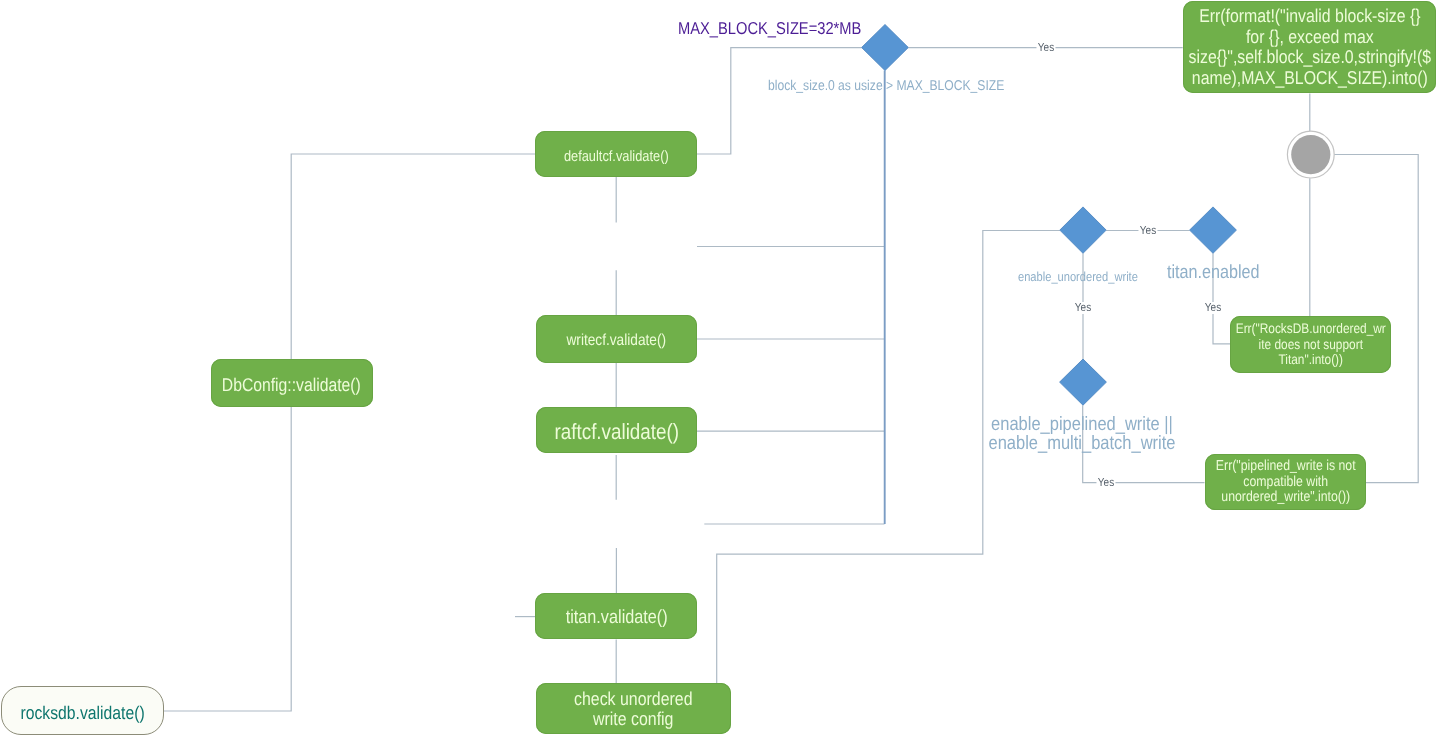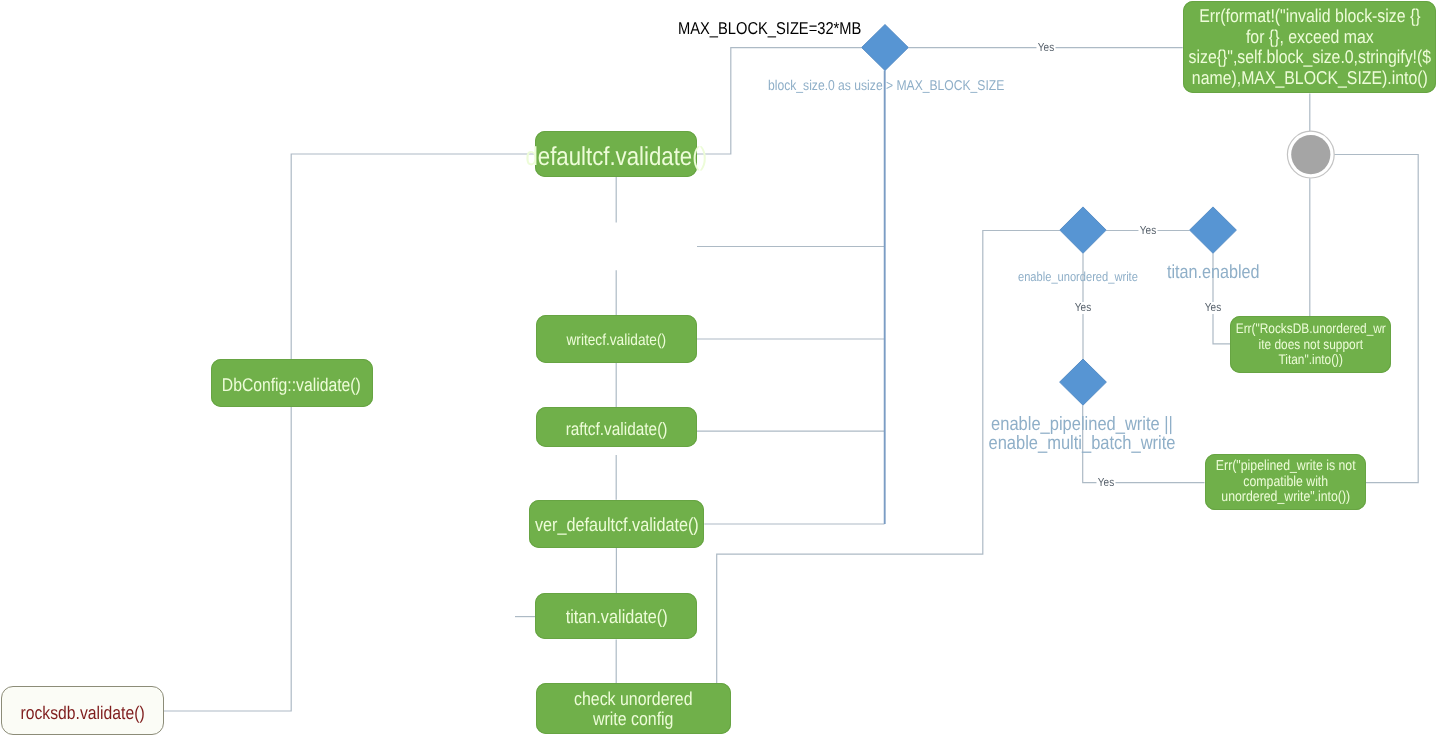--- a/index.html
+++ b/index.html
@@ -7,28 +7,28 @@
   body{width:1440px;height:738px;overflow:hidden;
        font-family:"Liberation Sans",sans-serif;
        -webkit-font-smoothing:antialiased;text-rendering:geometricPrecision;}
   #canvas{position:relative;width:1440px;height:738px;background:#fff;}
   #wires{position:absolute;left:0;top:0;width:1440px;height:738px;}
   .nd{position:absolute;box-sizing:border-box;display:flex;align-items:center;
       justify-content:center;text-align:center;}
   .nd > span{white-space:pre;display:inline-block;transform:scaleX(.855) translateY(1.6px) translateZ(0);}
   .ml > span{transform:scaleX(.855) translateY(0px) translateZ(0);}
   .grn{background:#70B04A;color:#EDFCD8;border-radius:10px;box-shadow:inset 0 0 0 1px #67A443;}
-  .outl{background:#FBFCF6;color:#7f1d1d;border:1.1px solid #8C8C78;border-radius:12px;}
+  .outl{background:#FBFCF6;color:#0f766e;border:1.1px solid #8C8C78;border-radius:20px;}
   .txt{position:absolute;white-space:pre;line-height:1;}
   .txt > span{display:block;transform:scaleX(.855) translateZ(0);transform-origin:0% 50%;}
 
   .ctr{transform:translateX(-50%);}
   .ctr > span{transform-origin:50% 50%;}
   .cond{color:#8FAFC8;}
-  .ann{color:#000000;}
+  .ann{color:#4c1d95;}
   .yes{color:#5A646E;}
 
 </style>
 </head>
 <body>
 
 <div id="canvas">
 
 <svg id="wires" width="1440" height="738" viewBox="0 0 1440 738">
   <g fill="none" stroke="#ADBAC5" stroke-width="1.2">
@@ -69,36 +69,33 @@
 </svg>
 
 <div class="nd outl" style="left:1.3px;top:686px;width:162.7px;height:49px;font-size:18.4px;">
   <span>rocksdb.validate()</span>
 </div>
 
 <div class="nd grn" style="left:210.5px;top:358.5px;width:162.5px;height:48.3px;font-size:18.4px;">
   <span>DbConfig::validate()</span>
 </div>
 
-<div class="nd grn" style="left:535.3px;top:131.3px;width:161.7px;height:45.8px;font-size:26px;">
+<div class="nd grn" style="left:535.3px;top:131.3px;width:161.7px;height:45.8px;font-size:15px;">
   <span>defaultcf.validate()</span>
 </div>
 
 
 <div class="nd grn" style="left:535.8px;top:315px;width:161.2px;height:47.8px;font-size:16px;">
   <span>writecf.validate()</span>
 </div>
 
-<div class="nd grn" style="left:535.8px;top:407.2px;width:161.2px;height:40px;font-size:18px;">
+<div class="nd grn" style="left:535.8px;top:407.2px;width:161.2px;height:46px;font-size:22px;">
   <span>raftcf.validate()</span>
 </div>
 
-<div class="nd grn" style="left:528.8px;top:499.8px;width:175.5px;height:48.2px;font-size:18.95px;">
-  <span>ver_defaultcf.validate()</span>
-</div>
 
 
 <div class="nd grn" style="left:535.3px;top:593.4px;width:161.8px;height:46px;font-size:19.0px;">
   <span>titan.validate()</span>
 </div>
 
 <div class="nd grn ml" style="left:535.6px;top:683.2px;width:195px;height:51.2px;font-size:18.6px;line-height:19.9px;">
   <span>check unordered
 write config</span>
 </div>

